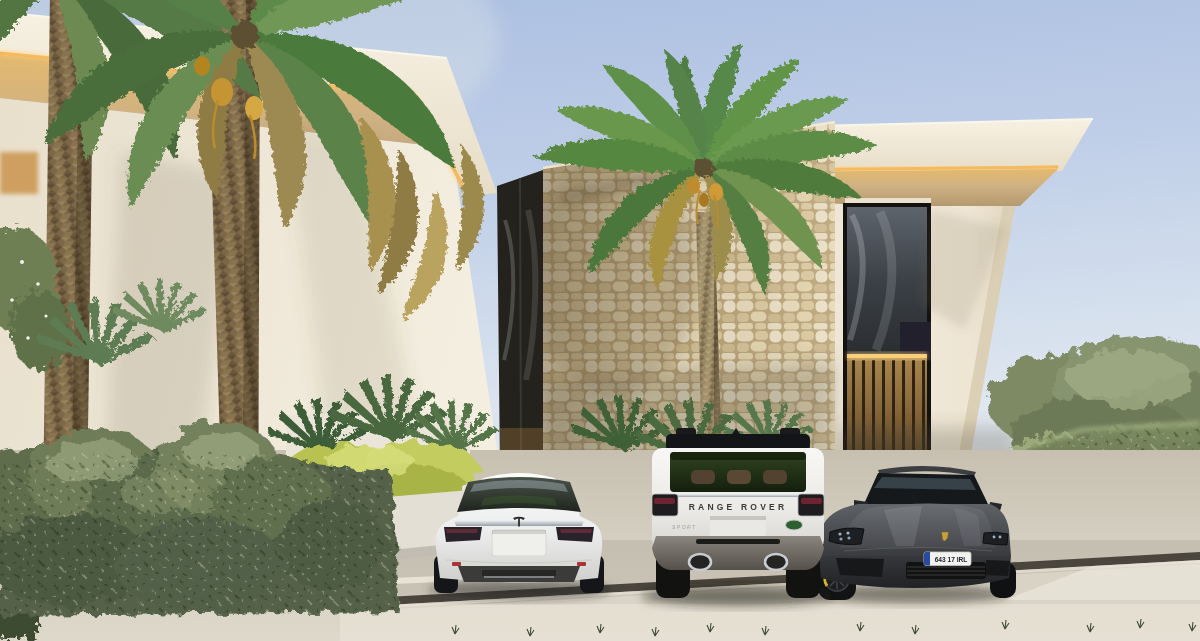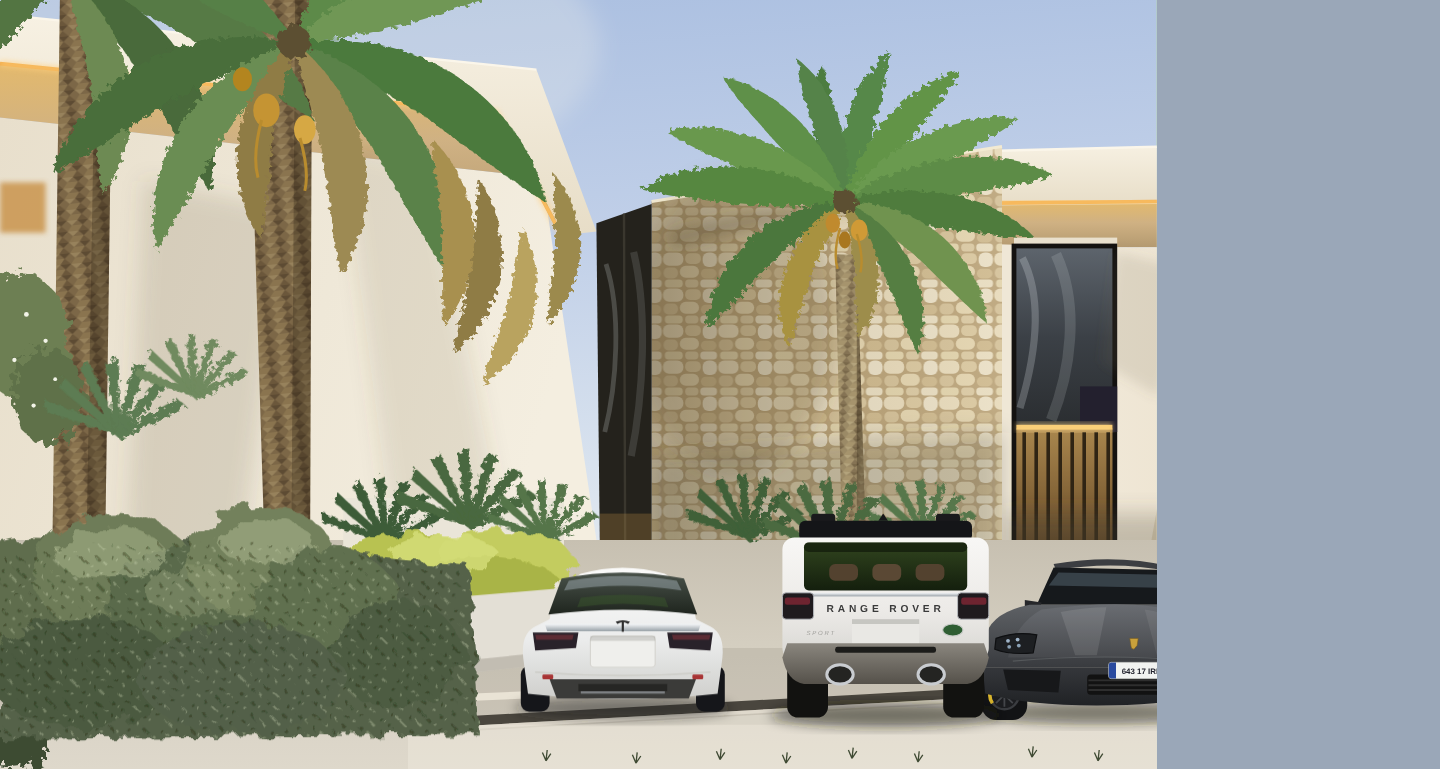--- a/index.html
+++ b/index.html
@@ -1,16 +1,16 @@
 <!DOCTYPE html>
 <html><head>
 <meta charset="utf-8">
 <style>
   html,body{margin:0;padding:0;background:#9aa7b8;}
-  .stage{position:relative;width:964px;height:641px;overflow:hidden;
+  .stage{position:relative;width:1200px;height:641px;overflow:hidden;
          font-family:"Liberation Sans",sans-serif;background:#bef264;}
   .stage svg{display:block;}
   .bg{position:absolute;left:0;top:0;}
   .car{position:absolute;overflow:visible;}
   #tesla{left:424px;top:460px;z-index:45;}
   #rover{left:636px;top:428px;z-index:50;}
   #porsche{left:814px;top:458px;z-index:40;}
   text{font-family:"Liberation Sans",sans-serif;}
 </style>
 </head>

